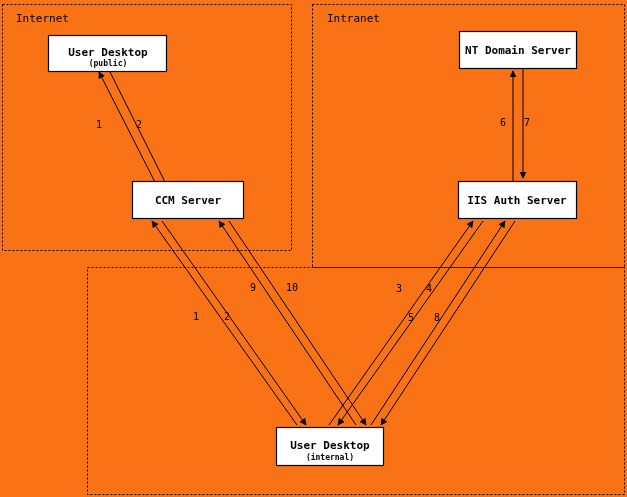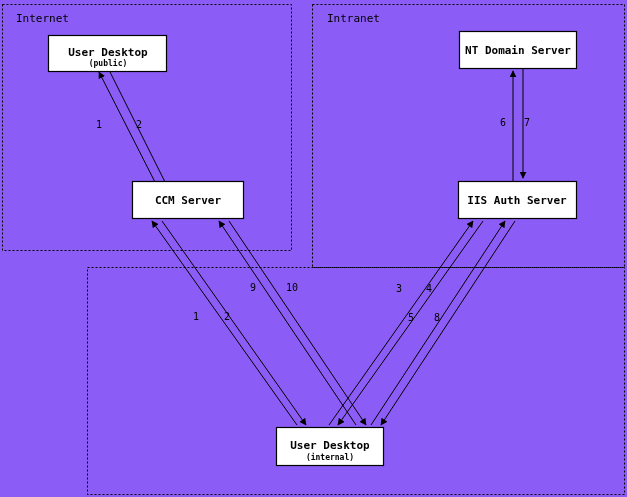--- a/index.html
+++ b/index.html
@@ -4,21 +4,21 @@
 <style>
   html, body {
     margin: 0;
     padding: 0;
     background: #ffffff;
   }
   #diagram-root {
     position: relative;
     width: 627px;
     height: 497px;
-    background: #8b5cf6;
+    background: #f97316;
     font-family: "DejaVu Sans Mono", monospace;
     overflow: hidden;
   }
   svg#diagram-svg {
     position: absolute;
     left: 0;
     top: 0;
     width: 627px;
     height: 497px;
   }

